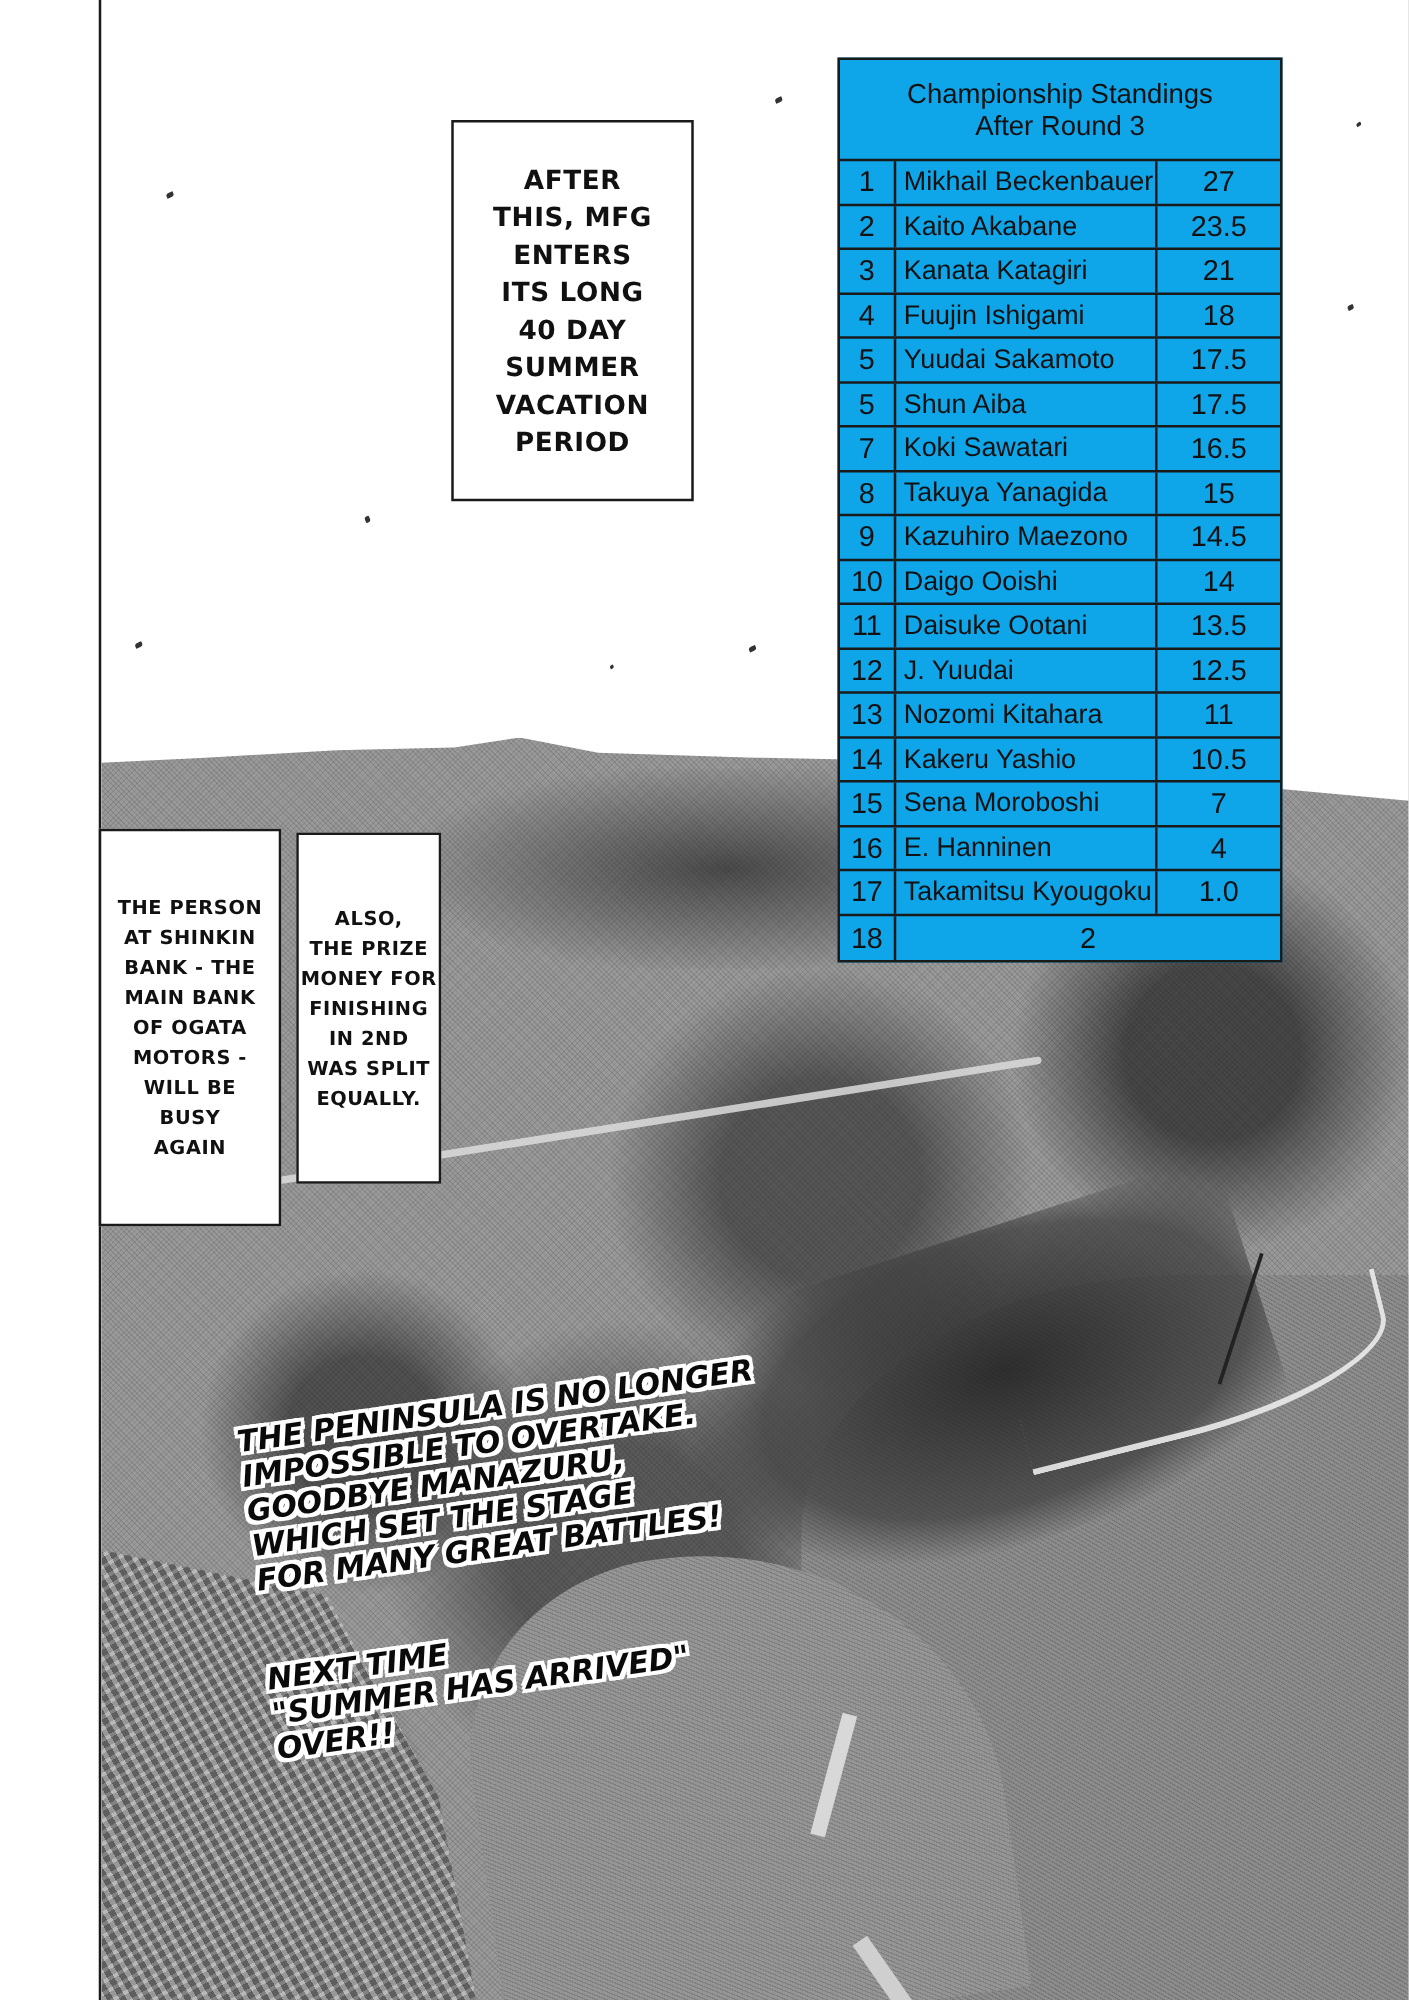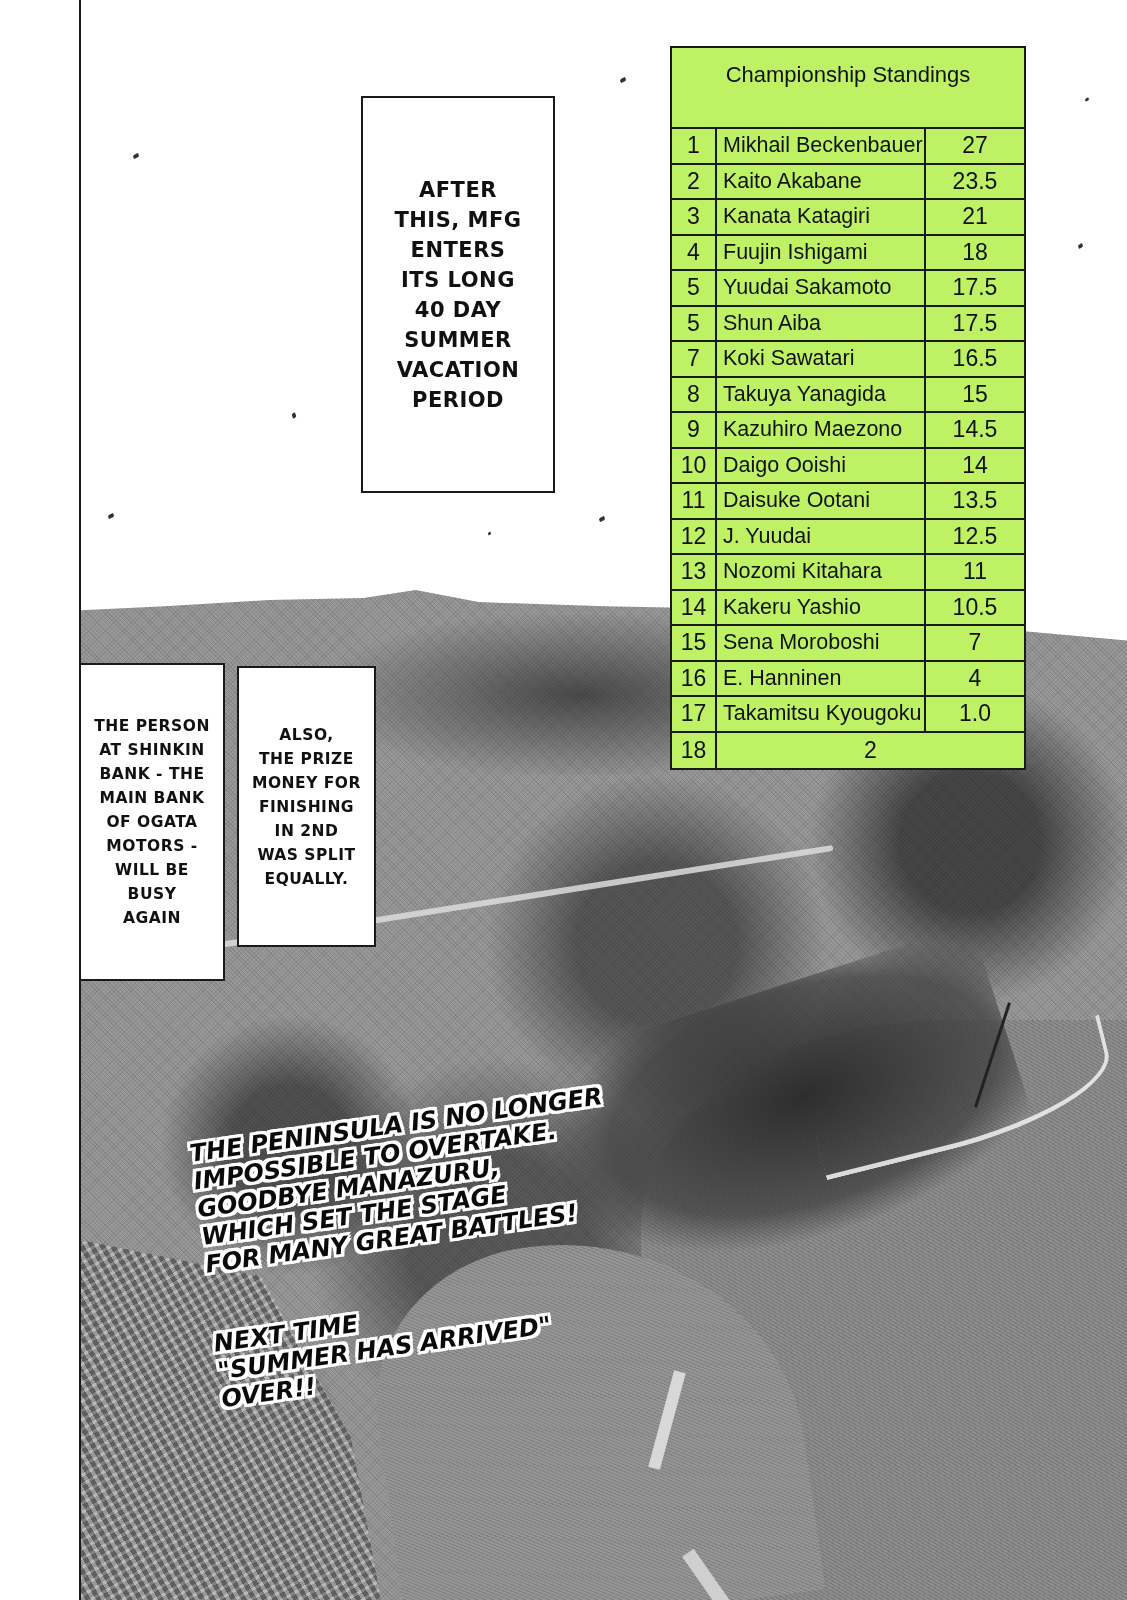--- a/index.html
+++ b/index.html
@@ -86,34 +86,34 @@
     }
 
     
     .narr {
       position: absolute; background: #fff; border: 2px solid #1a1a1a; box-sizing: border-box;
       display: flex; align-items: center; justify-content: center; text-align: center;
       font-family: "DejaVu Sans", sans-serif; font-weight: bold; color: #111;
       text-transform: uppercase; letter-spacing: 0.5px;
     }
     .narr-main {
-      left: 361px; top: 96px; width: 194px; height: 397px;
+      left: 361px; top: 96px; width: 194px; height: 305px;
       font-size: 21px; line-height: 30px; justify-content: center;
     }
     .narr-main span { display: block; }
     .narr-bank {
       left: 79px; top: 663px; width: 146px; height: 318px; font-size: 15.5px; line-height: 24px;
     }
     .narr-prize {
-      left: 237px; top: 666px; width: 139px; height: 281px; font-size: 15.5px; line-height: 24px;
+      left: 237px; top: 666px; width: 116px; height: 281px; font-size: 15.5px; line-height: 24px;
     }
 
     
     .standings {
-      position: absolute; left: 670px; top: 46px; width: 356px; background: #bef264;
+      position: absolute; left: 670px; top: 46px; width: 356px; background: #0ea5e9;
       border: 2px solid #1a1a1a; box-sizing: border-box;
       font-family: "Liberation Sans", sans-serif; color: #111;
     }
     .standings-title {
       height: 81px; border-bottom: 2px solid #1a1a1a; box-sizing: border-box;
       text-align: center; font-size: 22px; line-height: 26px; padding-top: 14px;
     }
     .standings-title div { display: block; }
     .row { display: flex; height: 35.5px; border-bottom: 2px solid #1a1a1a; box-sizing: border-box; }
     .row:last-child { border-bottom: none; }
@@ -172,20 +172,21 @@
     <span>40 DAY</span>
     <span>SUMMER</span>
     <span>VACATION</span>
     <span>PERIOD</span>
   </div>
 </div>
 
 <div class="standings">
   <div class="standings-title">
     <div>Championship Standings</div>
+    <div>After Round 3</div>
   </div>
   <div class="row">
       <div class="cell c-pos">1</div>
       <div class="cell c-name">Mikhail Beckenbauer</div>
       <div class="cell c-pts">27</div>
     </div>
   <div class="row">
       <div class="cell c-pos">2</div>
       <div class="cell c-name">Kaito Akabane</div>
       <div class="cell c-pts">23.5</div>

